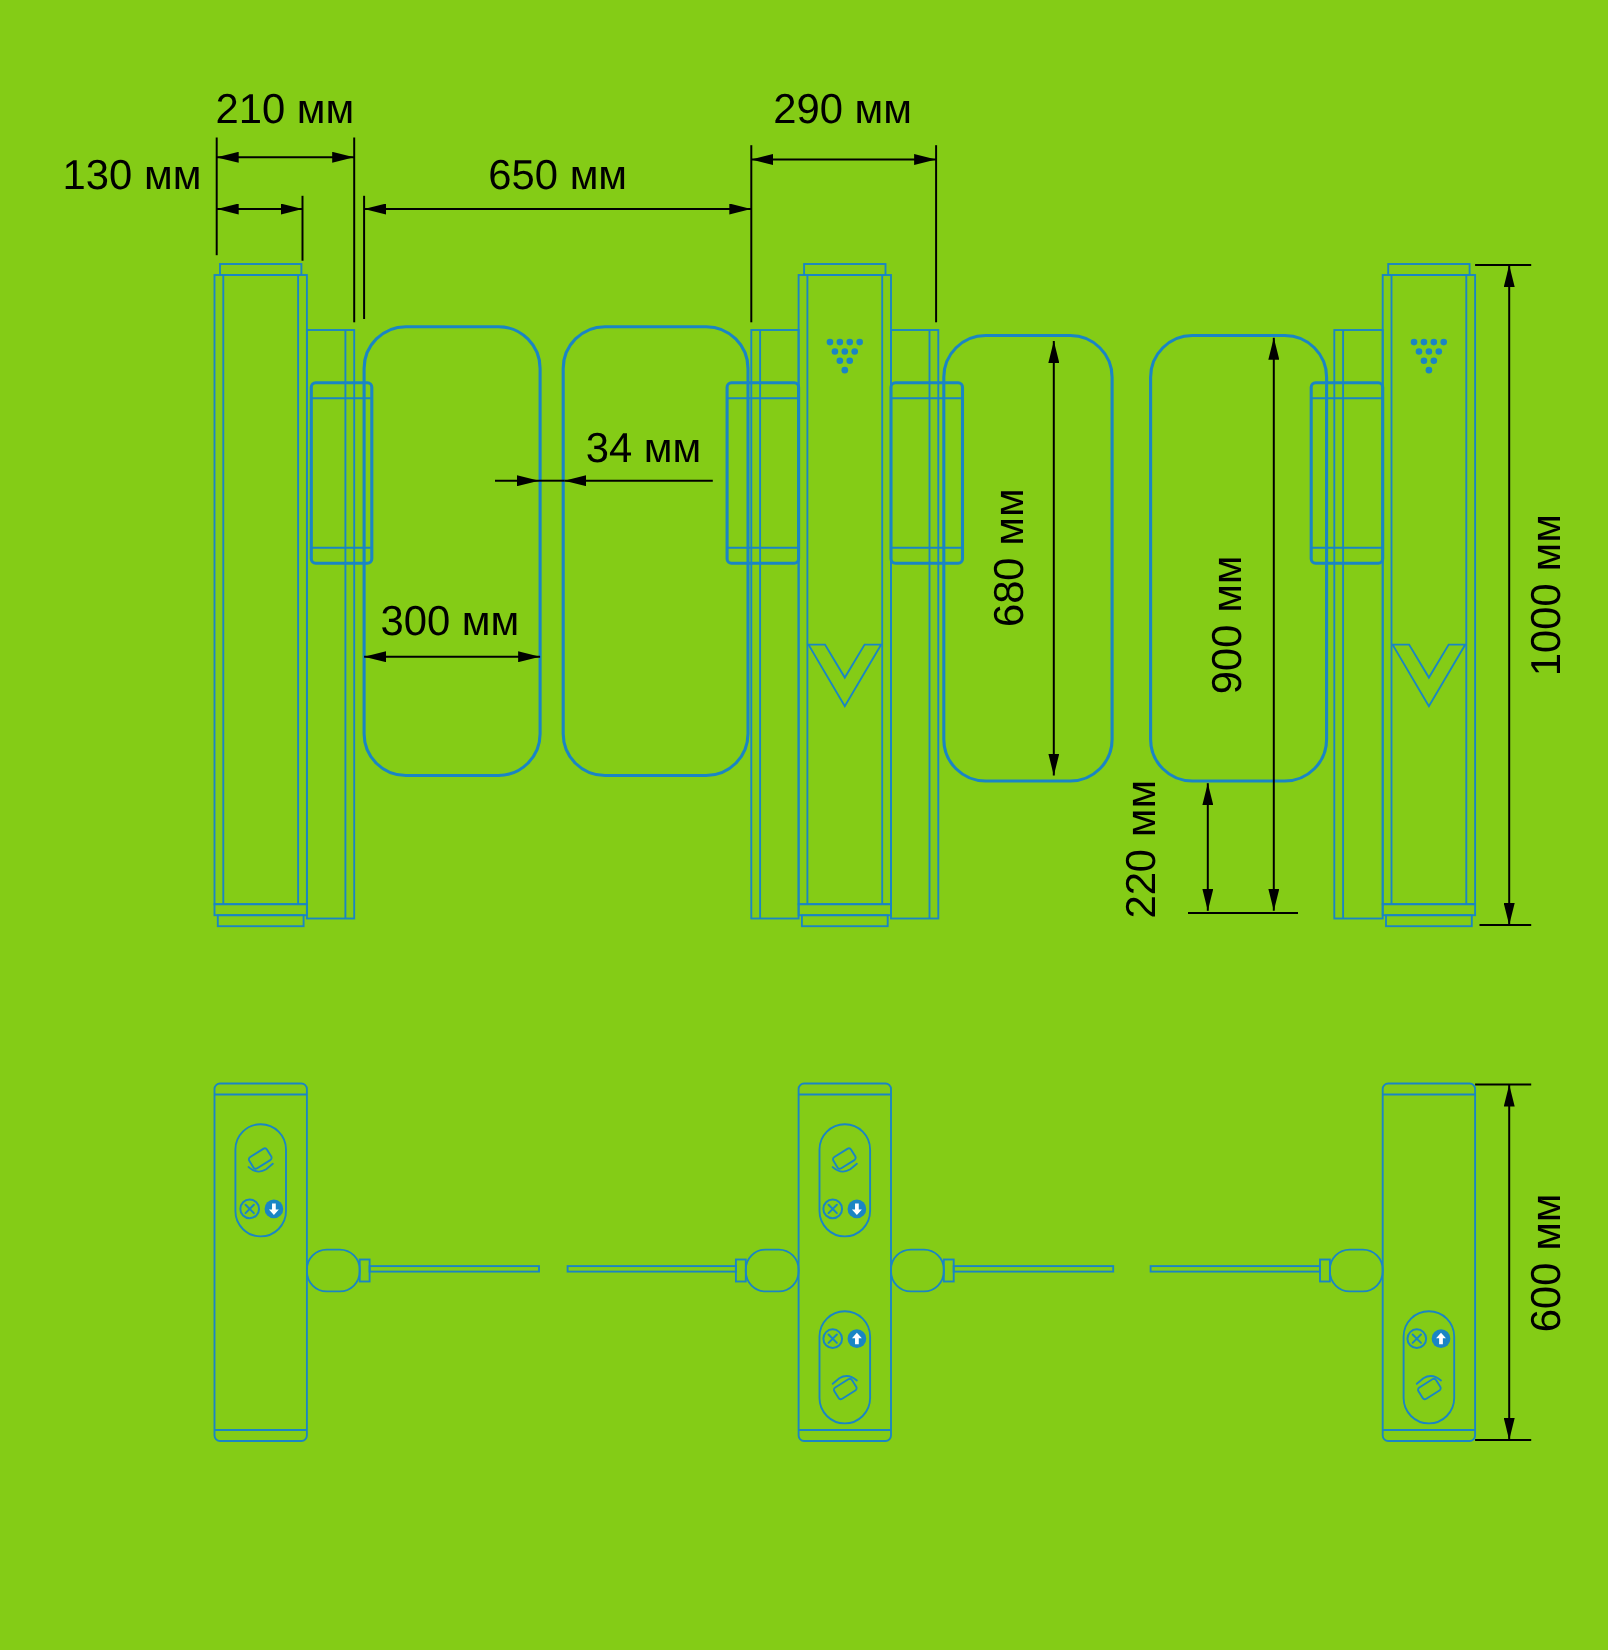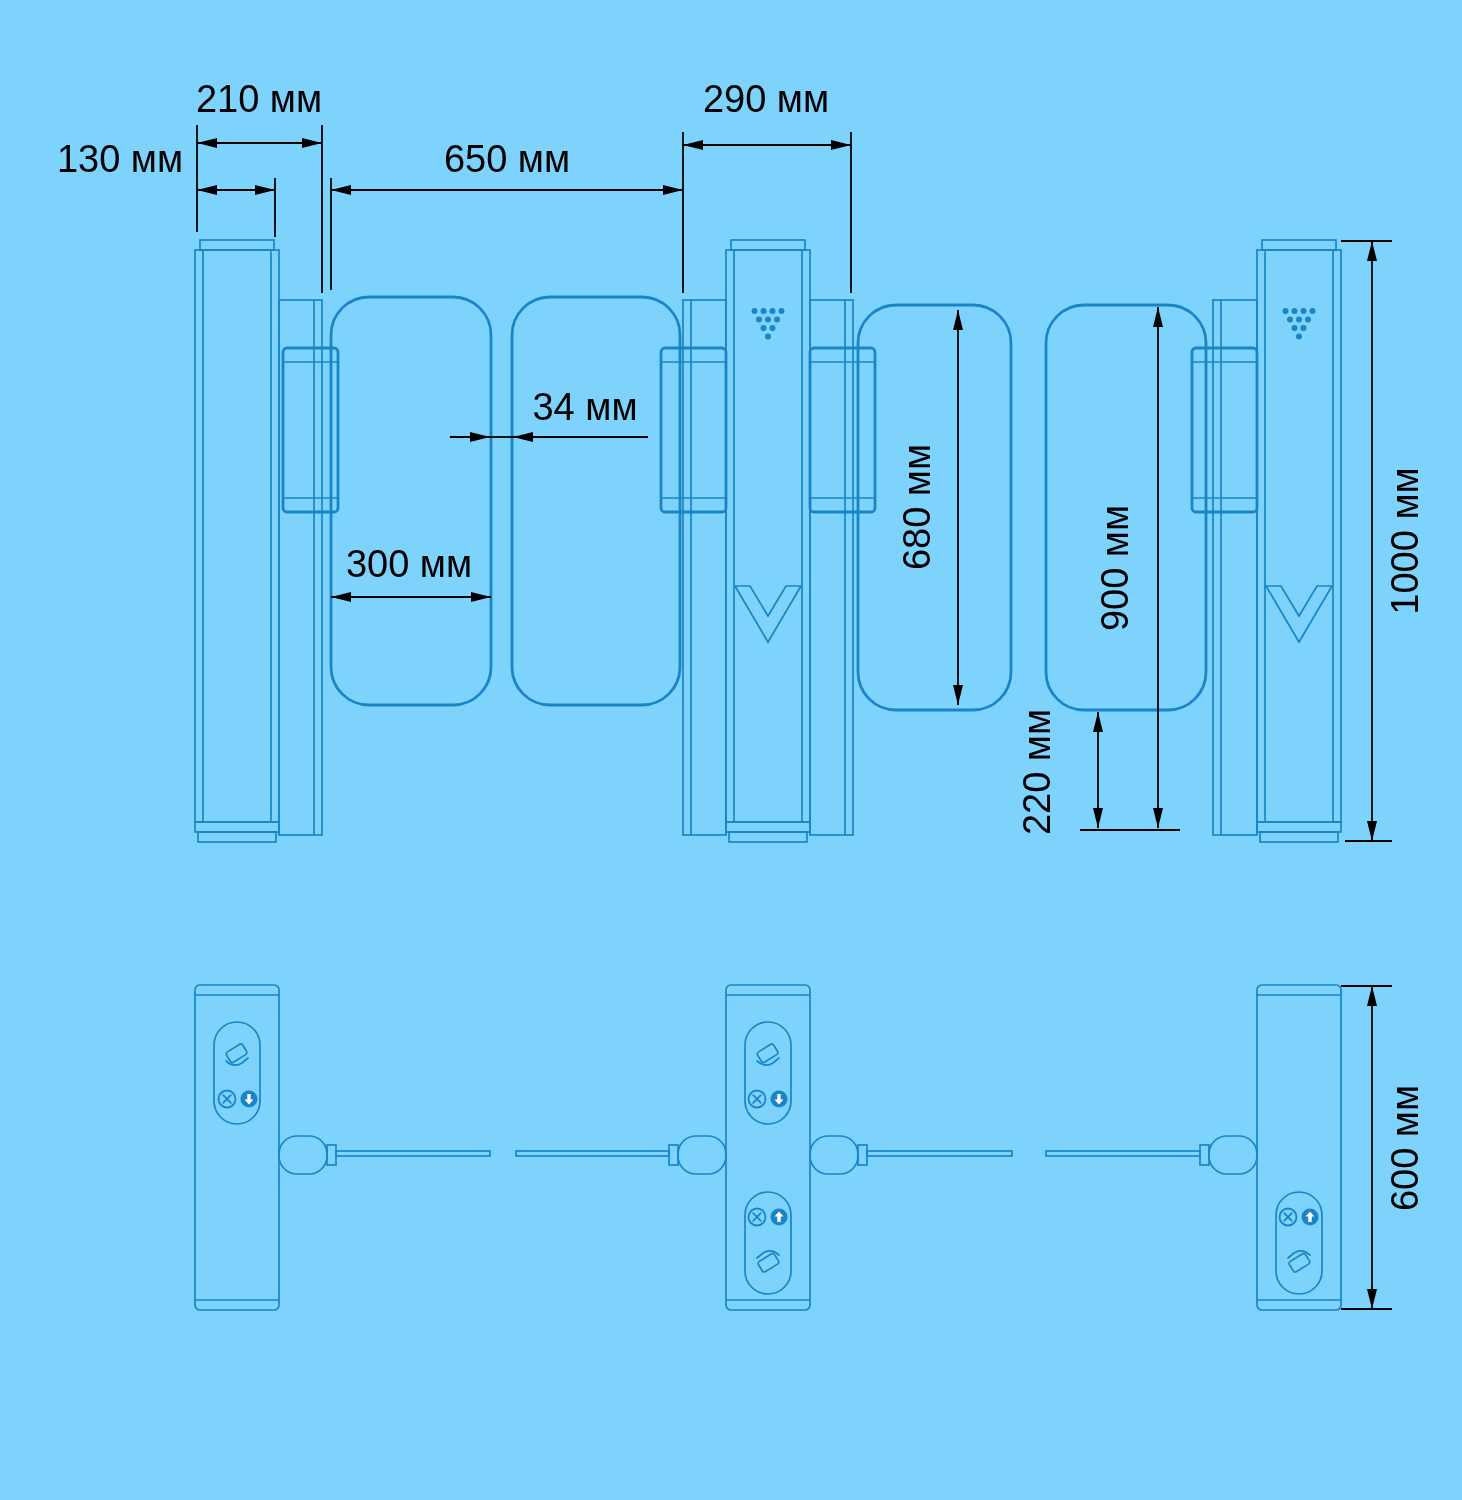--- a/index.html
+++ b/index.html
@@ -1,16 +1,16 @@
 <!DOCTYPE html>
 <html><head>
 <meta charset="utf-8">
 <style>
   html,body{margin:0;padding:0;background:#ffffff;}
-  .canvas{position:relative;width:1462px;height:1500px;background:#7dd3fc;overflow:hidden;}
+  .canvas{position:relative;width:1462px;height:1500px;background:#84cc16;overflow:hidden;}
   svg{display:block;}
   svg text{
     font-family:"Liberation Sans", sans-serif;
     font-size:38px;
     fill:#000000;
   }
   .b  {stroke:#1a85c4;stroke-width:1.7;fill:none;}
   .bb {stroke:#1a85c4;stroke-width:2.8;fill:none;}
   .bf {fill:#1a85c4;stroke:none;}
   .d  {stroke:#000000;stroke-width:1.8;fill:none;}

